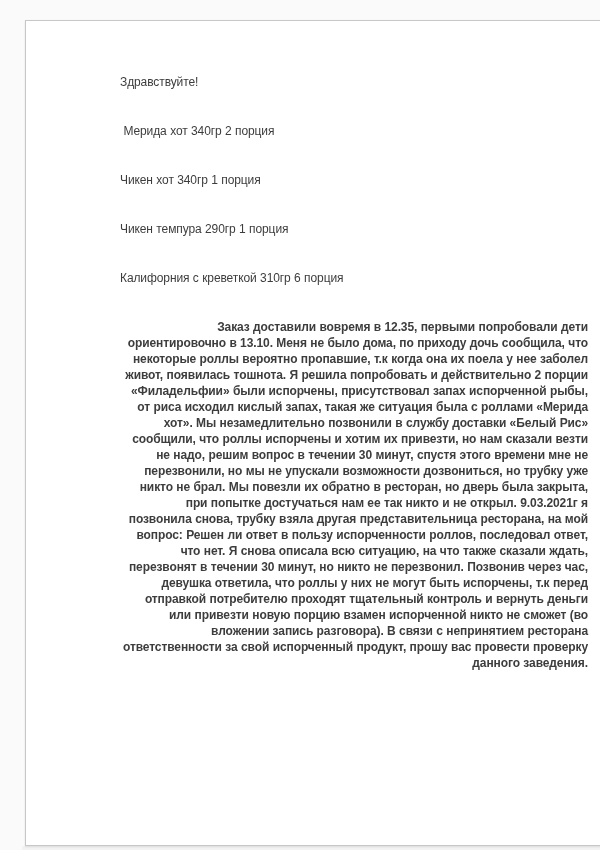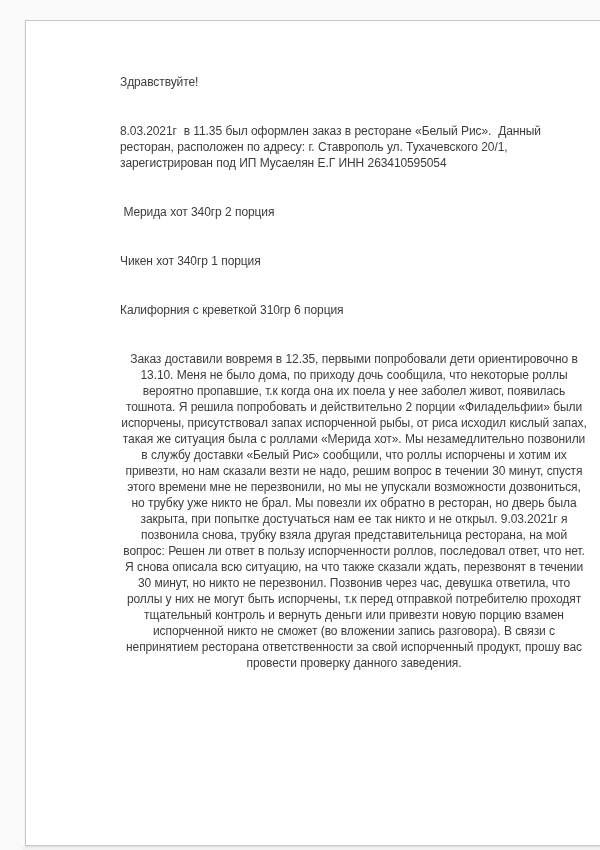--- a/index.html
+++ b/index.html
@@ -51,38 +51,39 @@
     margin-bottom: 11px;
     white-space: pre-wrap;
   }
   .order-item {
     margin-bottom: 11px;
     white-space: pre-wrap;
   }
   .body-text {
     margin-bottom: 23px;
     white-space: pre-wrap;
-    text-align: center;
+    text-align: right;
+    font-weight: bold;
   }
 </style>
 </head>
 <body>
 
 <div class="viewport">
   <div class="bottom-band"></div>
 
   <div class="paper">
     <div class="doc-content">
 
       <p class="para">Здравствуйте!</p>
 
-      <p class="para">8.03.2021г  в 11.35 был оформлен заказ в ресторане «Белый Рис».  Данный ресторан, расположен по адресу: г. Ставрополь ул. Тухачевского 20/1, зарегистрирован под ИП Мусаелян Е.Г ИНН 263410595054</p>
 
 
       <p class="order-item"> Мерида хот 340гр 2 порция</p>
       <p class="order-item">Чикен хот 340гр 1 порция</p>
+      <p class="order-item">Чикен темпура 290гр 1 порция</p>
       <p class="order-item">Калифорния с креветкой 310гр 6 порция</p>
 
       <p class="body-text">Заказ доставили вовремя в 12.35, первыми попробовали дети ориентировочно в 13.10. Меня не было дома, по приходу дочь сообщила, что некоторые роллы вероятно пропавшие, т.к когда она их поела у нее заболел живот, появилась тошнота. Я решила попробовать и действительно 2 порции «Филадельфии» были испорчены, присутствовал запах испорченной рыбы, от риса исходил кислый запах, такая же ситуация была с роллами «Мерида хот». Мы незамедлительно позвонили в службу доставки «Белый Рис» сообщили, что роллы испорчены и хотим их привезти, но нам сказали везти не надо, решим вопрос в течении 30 минут, спустя этого времени мне не перезвонили, но мы не упускали возможности дозвониться, но трубку уже никто не брал. Мы повезли их обратно в ресторан, но дверь была закрыта, при попытке достучаться нам ее так никто и не открыл. 9.03.2021г я позвонила снова, трубку взяла другая представительница ресторана, на мой вопрос: Решен ли ответ в пользу испорченности роллов, последовал ответ, что нет. Я снова описала всю ситуацию, на что также сказали ждать, перезвонят в течении 30 минут, но никто не перезвонил. Позвонив через час, девушка ответила, что роллы у них не могут быть испорчены, т.к перед отправкой потребителю проходят тщательный контроль и вернуть деньги или привезти новую порцию взамен испорченной никто не сможет (во вложении запись разговора). В связи с непринятием ресторана ответственности за свой испорченный продукт, прошу вас провести проверку данного заведения.</p>
 
     </div>
   </div>
 </div>
 
 </body></html>

